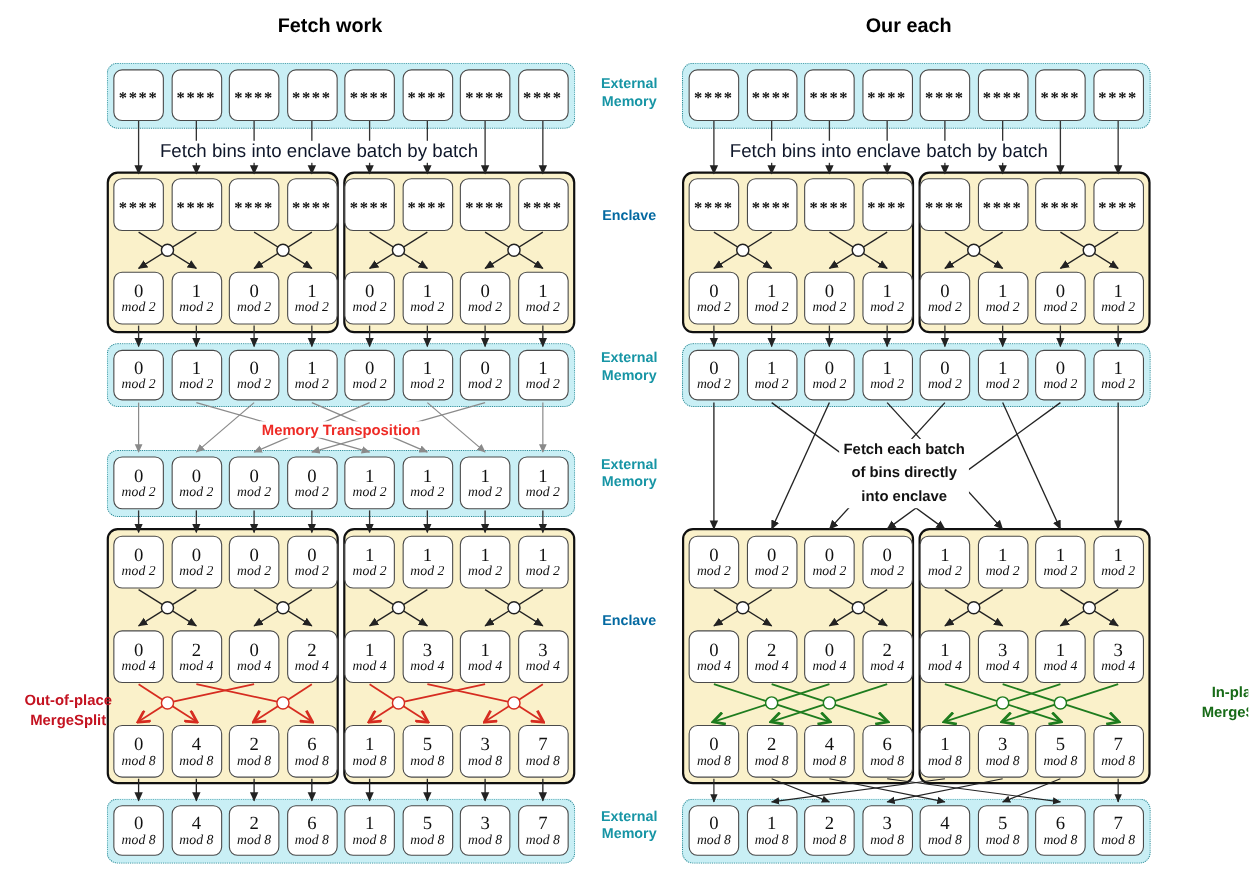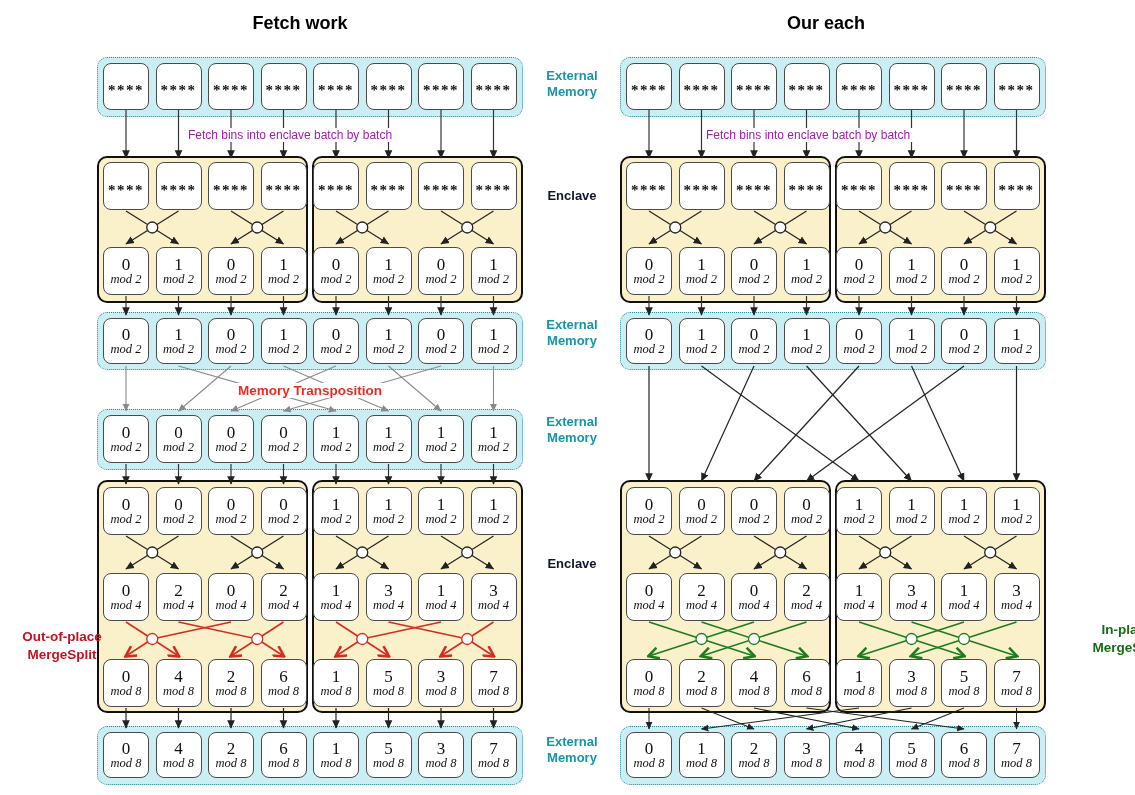--- a/index.html
+++ b/index.html
@@ -12,29 +12,29 @@
   .cell{position:absolute;width:46px;background:#fff;border:1.4px solid #4a4a4a;
         border-radius:8px;z-index:2;display:flex;flex-direction:column;
         align-items:center;justify-content:center;box-sizing:border-box}
   .cell .num{font-family:"Liberation Serif",serif;font-size:17px;line-height:1.02;color:#111}
   .cell .mod{font-family:"Liberation Serif",serif;font-style:italic;font-size:12.5px;line-height:1.05;color:#111}
   .cell .star{font-family:"Liberation Serif",serif;font-weight:bold;font-size:15px;
               letter-spacing:1.5px;transform:translateY(4px);color:#111}
   #wires{position:absolute;left:0;top:0;z-index:3;pointer-events:none}
   .note{position:absolute;z-index:4;text-align:center;transform:translateX(-50%)}
   .title{font-size:18px;font-weight:bold;color:#000;white-space:nowrap}
-  .fetch{font-size:12px;color:#a21caf;background:#fff;padding:0 3px;white-space:nowrap}
+  .fetch{font-size:17px;color:#0f172a;background:#fff;padding:0 3px;white-space:nowrap}
   .fetch-direct{font-size:13.5px;font-weight:bold;color:#111;background:#fff;
                 line-height:1.55;white-space:pre-line;padding:0 4px}
   .mt{font-size:13.5px;font-weight:bold;color:#EE2B26;background:#fff;padding:0 2px;white-space:nowrap}
   .oop{font-size:13.5px;font-weight:bold;color:#C41220;line-height:1.3;white-space:pre-line}
   .inp{font-size:13.5px;font-weight:bold;color:#176B17;line-height:1.3;white-space:pre-line}
   .side{position:absolute;z-index:4;width:74px;text-align:center;font-size:13px;
         font-weight:bold;color:#1795A5;line-height:1.25;transform:translateX(-50%)}
-  .side.enclave{color:#0f172a}
+  .side.enclave{color:#0369a1}
 </style>
 </head>
 <body>
 
 <div id="stage">
 
   <svg id="wires" width="1135" height="795">
     <defs>
       <marker id="ak" viewBox="0 0 8 8" refX="7" refY="4" markerWidth="7.5" markerHeight="7.5" orient="auto">
         <path d="M0,0.6 L7.6,4 L0,7.4 Z" fill="#222"></path>
@@ -209,20 +209,23 @@
   <div class="side" style="left:572px;top:68px">External Memory</div>
   <div class="side enclave" style="left:572px;top:188px">Enclave</div>
   <div class="side" style="left:572px;top:317px">External Memory</div>
   <div class="side" style="left:572px;top:414px">External Memory</div>
   <div class="side enclave" style="left:572px;top:556px">Enclave</div>
   <div class="side" style="left:572px;top:734px">External Memory</div>
 
   <div class="note fetch" style="left:290px;top:128px">Fetch bins into enclave batch by batch</div>
   <div class="note fetch" style="left:808px;top:128px">Fetch bins into enclave batch by batch</div>
   <div class="note mt" style="left:310px;top:383px">Memory Transposition</div>
+  <div class="note fetch-direct" style="left:822px;top:399px">Fetch each batch
+of bins directly
+into enclave</div>
   <div class="note oop" style="left:62px;top:628px">Out-of-place
 MergeSplit</div>
   <div class="note inp" style="left:1127px;top:621px">In-place
 MergeSplit</div>
 
 <div class="extbox" style="left: 97px; top: 57px; width: 426px; height: 60px;"></div>
     <div class="encbox" style="left: 97px; top: 156px; width: 211px; height: 147px;"></div>
     <div class="encbox" style="left: 312px; top: 156px; width: 211px; height: 147px;"></div>
     <div class="extbox" style="left: 97px; top: 312px; width: 426px; height: 58px;"></div>
     <div class="extbox" style="left: 97px; top: 409px; width: 426px; height: 61px;"></div>

